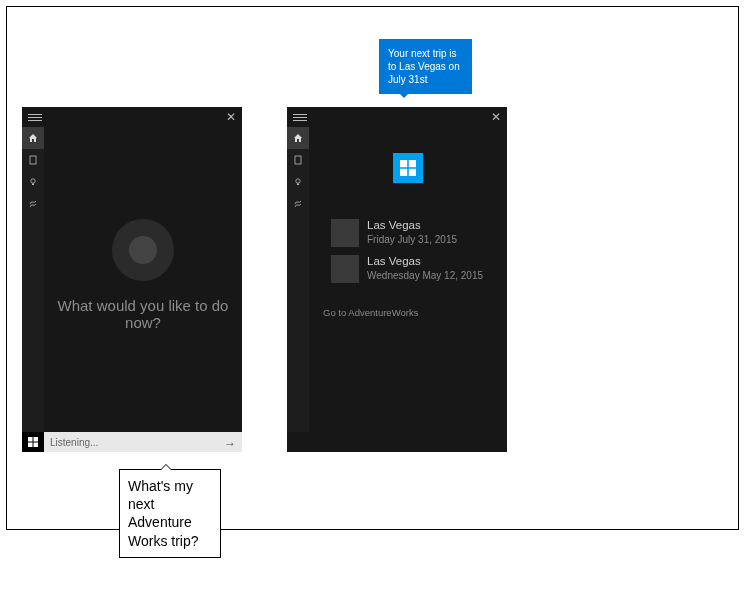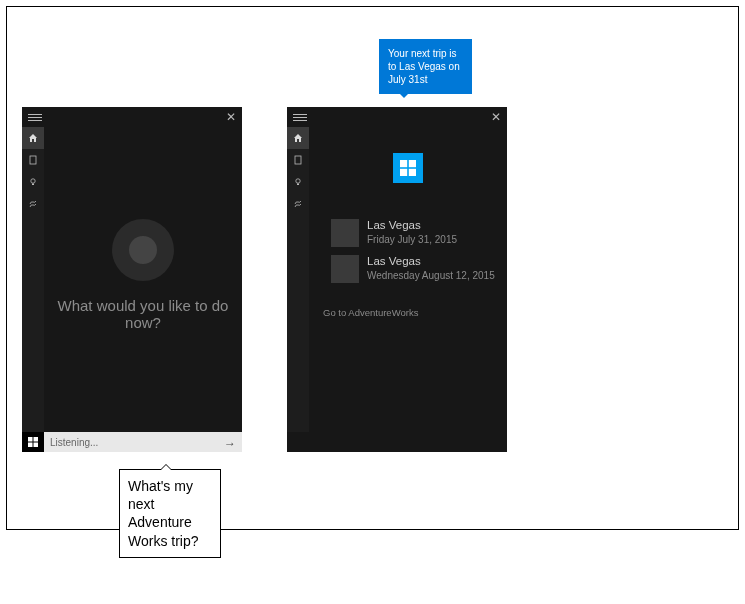--- a/index.html
+++ b/index.html
@@ -244,21 +244,21 @@
           <div class="trip-thumb"></div>
           <div class="trip-text">
             <div class="trip-title">Las Vegas</div>
             <div class="trip-date">Friday July 31, 2015</div>
           </div>
         </div>
         <div class="trip-item">
           <div class="trip-thumb"></div>
           <div class="trip-text">
             <div class="trip-title">Las Vegas</div>
-            <div class="trip-date">Wednesday August 12, 2015</div>
+            <div class="trip-date">Wednesday May 12, 2015</div>
           </div>
         </div>
       </div>
       <div class="goto-link">Go to AdventureWorks</div>
     </div>
   </div>
 
   <div class="bubble-white">
     <span>What's my next Adventure Works trip?</span>
   </div>

